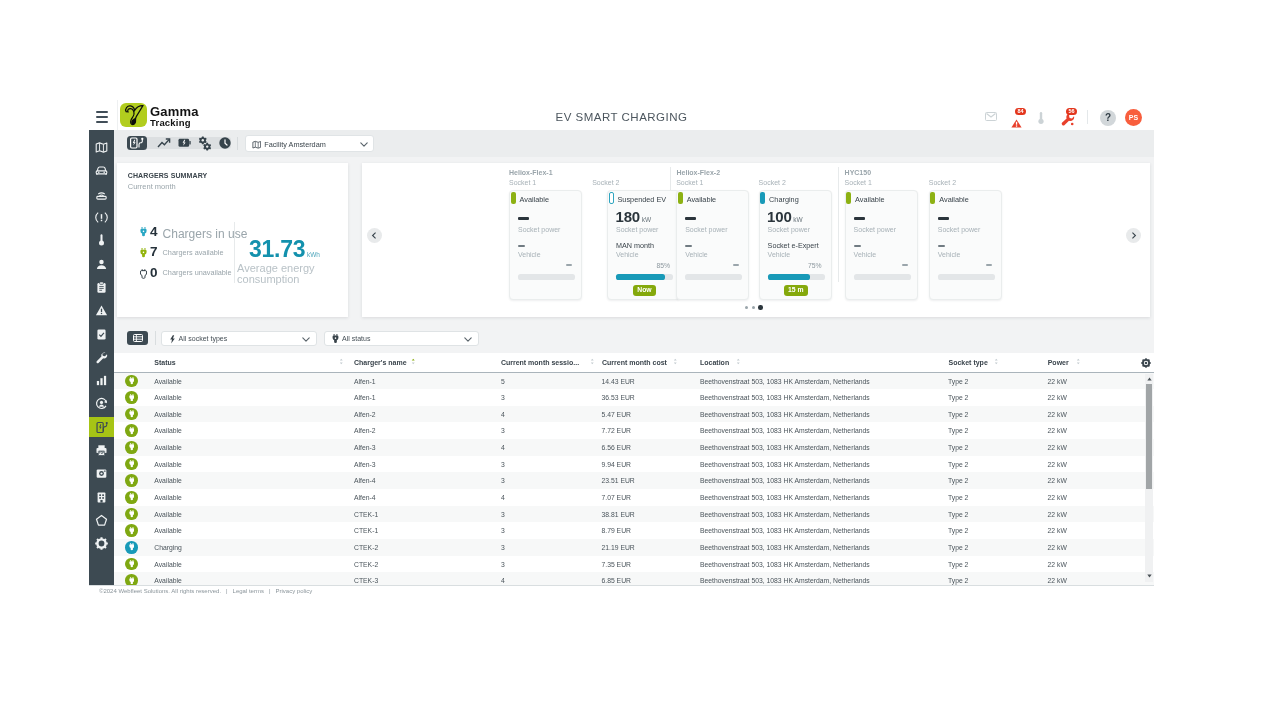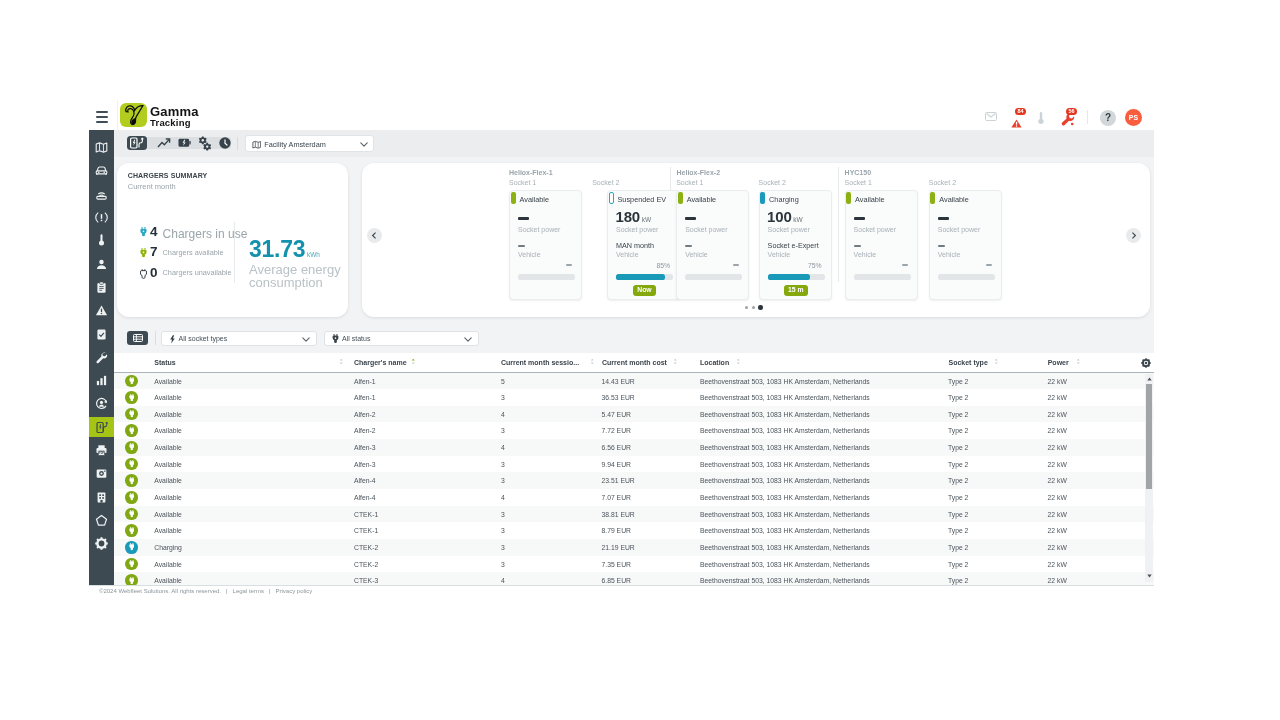--- a/index.html
+++ b/index.html
@@ -12,21 +12,21 @@
 #qcirc{left:1011px;top:9.5px;width:16px;height:16px;border-radius:50%;background:#d2d7da;color:#2f3b44;font-weight:bold;font-size:10px;text-align:center;line-height:16px}
 #pscirc{left:1036px;top:9px;width:17px;height:17px;border-radius:50%;background:#f85e3d;color:#fff;font-weight:bold;font-size:7px;text-align:center;line-height:17px}
 #sidebar{left:0;top:29.5px;width:25px;height:455.5px;background:#3d4a52}
 .sbi{position:absolute;left:6px;width:13px;height:13px}
 #sbactive{position:absolute;left:0;top:287.2px;width:25px;height:20.7px;background:#a6c415}
 #toolbar{left:25px;top:29.5px;width:1040px;height:27px;background:#ebedee}
 #tbgroup{left:12.8px;top:7.6px;width:104px;height:12.3px;background:#dcdfe1;border-radius:3px}
 #tbsel{left:13.3px;top:6.9px;width:19.7px;height:14.1px;background:#3d4a52;border-radius:3.5px}
 #tbdd{left:130.7px;top:5.5px;width:129.3px;height:16.7px;background:#fff;border:1px solid #e0e4e6;border-radius:3px;font-size:7.3px;color:#3c464d}
 #filterbg{left:25px;top:56.5px;width:1040px;height:428.5px;background:#f2f3f4}
-.card{position:absolute;background:#fff;border-radius:12px;box-shadow:0 1px 3px rgba(40,50,60,.12)}
+.card{position:absolute;background:#fff;border-radius:0;box-shadow:0 1px 3px rgba(40,50,60,.12)}
 .scard{position:absolute;top:27.7px;width:73px;height:110px;background:#fafbfb;border:1px solid #eaeded;border-radius:4px;box-shadow:0 1px 2px rgba(40,50,60,.08)}
 .smark{position:absolute;left:0.5px;top:0.5px;width:5px;height:12.5px;border-radius:2px}
 .stxt{position:absolute;left:9.5px;top:3.5px;font-size:7.3px;color:#39434a}
 .slab{position:absolute;font-size:7px;color:#a7b1b7}
 .bigdash{position:absolute;left:8px;top:26px;width:11px;height:2.6px;background:#2b353c;border-radius:1px}
 .smalldash{position:absolute;left:8px;top:53.5px;width:7px;height:1.8px;background:#707b82;border-radius:1px}
 .rdash{position:absolute;right:9px;top:73px;width:6px;height:1.6px;background:#9aa5ab;border-radius:1px}
 .ptrack{position:absolute;left:8px;top:83px;width:57px;height:5.2px;background:#e3e6e8;border-radius:2.6px}
 .pfill{position:absolute;left:0;top:0;height:5.2px;background:#189ab8;border-radius:2.6px}
 .pct{position:absolute;right:9px;top:70.5px;font-size:6.8px;color:#8d989f}
@@ -91,20 +91,21 @@
   </div>
   <div class="abs" style="left:28px;top:0;width:1px;height:29.5px;background:#eef0f1"></div>
   <div class="abs" id="logo" style="left:31px;top:3px;width:26.5px;height:24px;background:#b2cd1e;border-radius:6px">
     <svg width="26.5" height="24" viewBox="0 0 26 24">
       <path d="M5.8 8.6 C4.4 5.8 7 2.6 10.1 2.9 C12.6 3.2 14 5 14.4 7.4 C15.8 5.2 18.8 2.6 22.6 2.7 L16 13.6 C15.5 14.5 15.2 15.8 15.3 17 C15.5 19.4 14.4 21.6 12.5 21.6 C10.6 21.6 9.9 19.4 10.7 17.2 C11.4 15.3 12.9 14.1 13.6 11.7 C14.1 9.5 13.3 5.9 10.5 5.6 C8.1 5.3 7 7.2 7.7 8.8 Z" fill="none" stroke="#0c0c0c" stroke-width="1.2"></path>
       <path d="M15.3 14.8 C16.3 16.8 15.6 21.4 12.8 21.5 C10.9 21.5 10.5 19.4 11.3 17.8 C12.1 16.3 14.1 15.5 15.3 14.8 Z" fill="#0c0c0c"></path>
     </svg>
   </div>
   <div class="abs hlab" style="left:61px;top:5px;font-size:13px;font-weight:bold;color:#121212;letter-spacing:0.2px">Gamma</div>
   <div class="abs hlab" style="left:61px;top:17.5px;font-size:9.5px;font-weight:bold;color:#121212;letter-spacing:0.2px">Tracking</div>
+  <div class="abs" id="title">EV SMART CHARGING</div>
 
   <div class="abs" style="left:896px;top:12px;width:12px;height:9px;border:1.1px solid #ccd3d6;border-radius:1.5px">
     <svg width="10" height="7" style="position:absolute;left:-0.2px;top:-0.5px">
         <path d="M0.5 0.5 L5 4 L9.5 0.5" fill="none" stroke="#ccd3d6" stroke-width="1.1"></path>
       </svg>
   </div>
   <div class="abs" style="left:921.5px;top:13.5px">
     <svg width="11" height="9">
         <path d="M5.5 0.4 L10.6 8.6 H0.4 Z" fill="#e8402c"></path>
         <rect x="4.9" y="2.8" width="1.3" height="2.9" fill="#fff"></rect>
@@ -285,21 +286,21 @@
     <div class="abs hlab" style="left:45.5px;top:86px;font-size:7.3px;color:#9aa5ab">Chargers available</div>
     <svg class="abs" style="left:23px;top:106px" width="7" height="10" viewBox="0 0 10 14">
         <g fill="none" stroke="#2e3a42" stroke-width="1.4">
           <path d="M3.1 0.2 v2.3 M6.9 0.2 v2.3"></path>
           <path d="M2.2 2.2 h5.6 q1.6 0 1.6 1.8 v1.6 q0 2.8 -2.3 3.6 l0 2.6 q0 1.4 -2.1 1.4 q-2.1 0 -2.1 -1.4 l0 -2.6 q-2.3 -0.8 -2.3 -3.6 v-1.6 q0 -1.8 1.6 -1.8 z"></path>
         </g>
       </svg>
     <div class="abs hlab" style="left:33px;top:103px;font-size:13.5px;font-weight:bold;color:#25313a">0</div>
     <div class="abs hlab" style="left:45.5px;top:106.5px;font-size:7.3px;color:#9aa5ab">Chargers unavailable</div>
     <div class="abs hlab" style="left:132px;top:75.5px;font-size:23px;font-weight:bold;color:#1391ad;letter-spacing:-0.3px">31.73<span style="font-size:6.5px;font-weight:normal;color:#4fa6bc;letter-spacing:0"> kWh</span></div>
-    <div class="abs hlab" style="left:132px;top:100.5px;font-size:13px;color:#b9c2c7">Average energy consumption</div>
+    <div class="abs hlab" style="left:120px;top:100.5px;font-size:11px;color:#b9c2c7">Average energy consumption</div>
   </div>
 
   <div class="card" id="carousel" style="left:273px;top:62.7px;width:788px;height:154.3px;overflow:hidden">
 
     <div class="abs" style="left:4.5px;top:65px;width:15px;height:15px;border-radius:50%;background:#e8eaeb">
       <svg style="position:absolute;left:4.5px;top:4px" width="6" height="7" viewBox="0 0 6 8">
           <path d="M4.8 0.8 L1.4 4 L4.8 7.2" fill="none" stroke="#38444c" stroke-width="1.3"></path>
         </svg>
     </div>
     <div class="abs" style="left:763.5px;top:65px;width:15px;height:15px;border-radius:50%;background:#e8eaeb">

